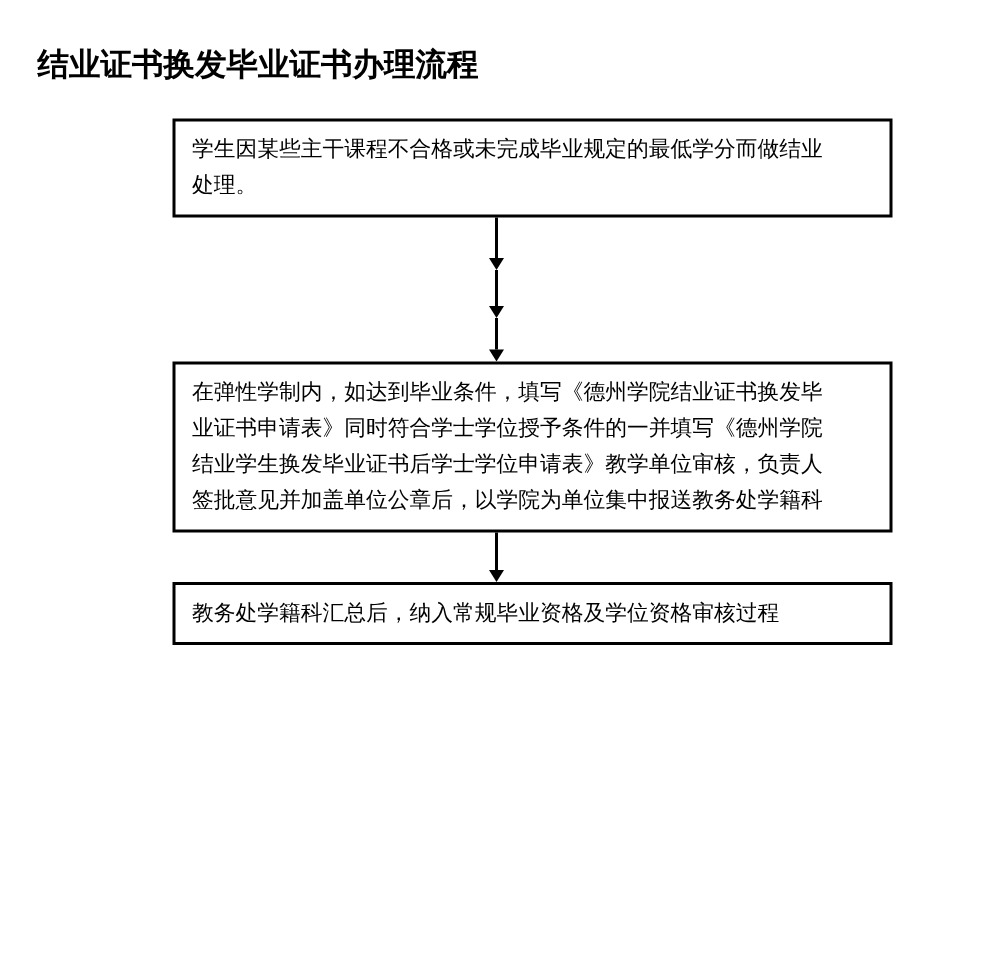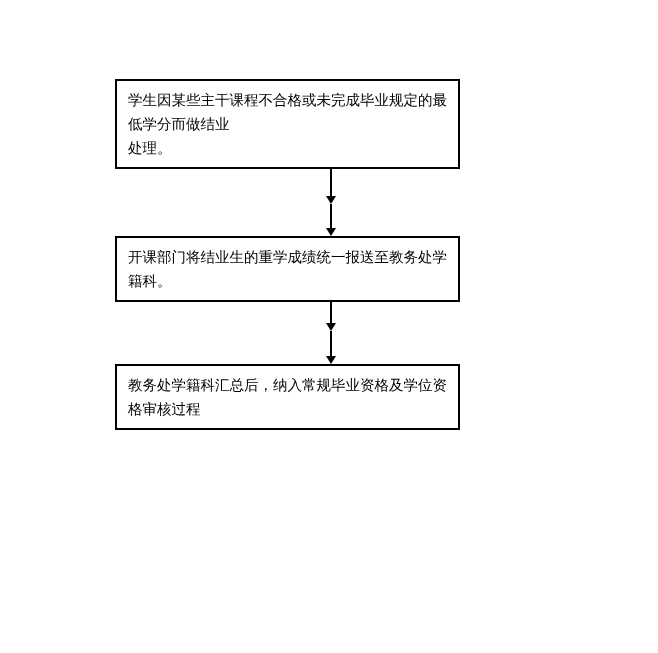--- a/index.html
+++ b/index.html
@@ -38,21 +38,21 @@
   #flow-column {
     position: absolute;
     left: 115px;
     top: 79px;
     width: 432px;
   }
 
   .flow-node {
     position: relative;
     box-sizing: border-box;
-    width: 345px;
+    width: 480px;
     border: 2px solid #000000;
     background: #ffffff;
     padding: 7px 9px 7px 11px;
   }
 
   .flow-node-text {
     font-size: 14.5px;
     line-height: 24px;
     color: #000000;
     white-space: pre-line;
@@ -94,48 +94,52 @@
   .gap-3 { height: 29px; }
   .gap-3 .conn-line { height: 21px; }
   .gap-4 { height: 33px; }
   .gap-4 .conn-line { height: 25px; }
 </style>
 </head>
 <body>
 
 <div id="flowchart-page">
 
+  <div id="chart-title">结业证书换发毕业证书办理流程</div>
 
   <div id="flow-column">
 
     <div class="flow-node">
       <div class="flow-node-text">学生因某些主干课程不合格或未完成毕业规定的最低学分而做结业
 处理。</div>
     </div>
 
     <div class="flow-connector gap-1">
       <span class="conn-line"></span>
       <span class="conn-head"></span>
     </div>
 
 
     <div class="flow-connector gap-2">
       <span class="conn-line"></span>
       <span class="conn-head"></span>
     </div>
 
-    <div class="flow-node">
-      <div class="flow-node-text">开课部门将结业生的重学成绩统一报送至教务处学籍科。</div>
-    </div>
 
     <div class="flow-connector gap-3">
       <span class="conn-line"></span>
       <span class="conn-head"></span>
     </div>
 
+    <div class="flow-node">
+      <div class="flow-node-text">在弹性学制内，如达到毕业条件，填写《德州学院结业证书换发毕
+业证书申请表》同时符合学士学位授予条件的一并填写《德州学院
+结业学生换发毕业证书后学士学位申请表》教学单位审核，负责人
+签批意见并加盖单位公章后，以学院为单位集中报送教务处学籍科</div>
+    </div>
 
     <div class="flow-connector gap-4">
       <span class="conn-line"></span>
       <span class="conn-head"></span>
     </div>
 
     <div class="flow-node">
       <div class="flow-node-text">教务处学籍科汇总后，纳入常规毕业资格及学位资格审核过程</div>
     </div>
 

